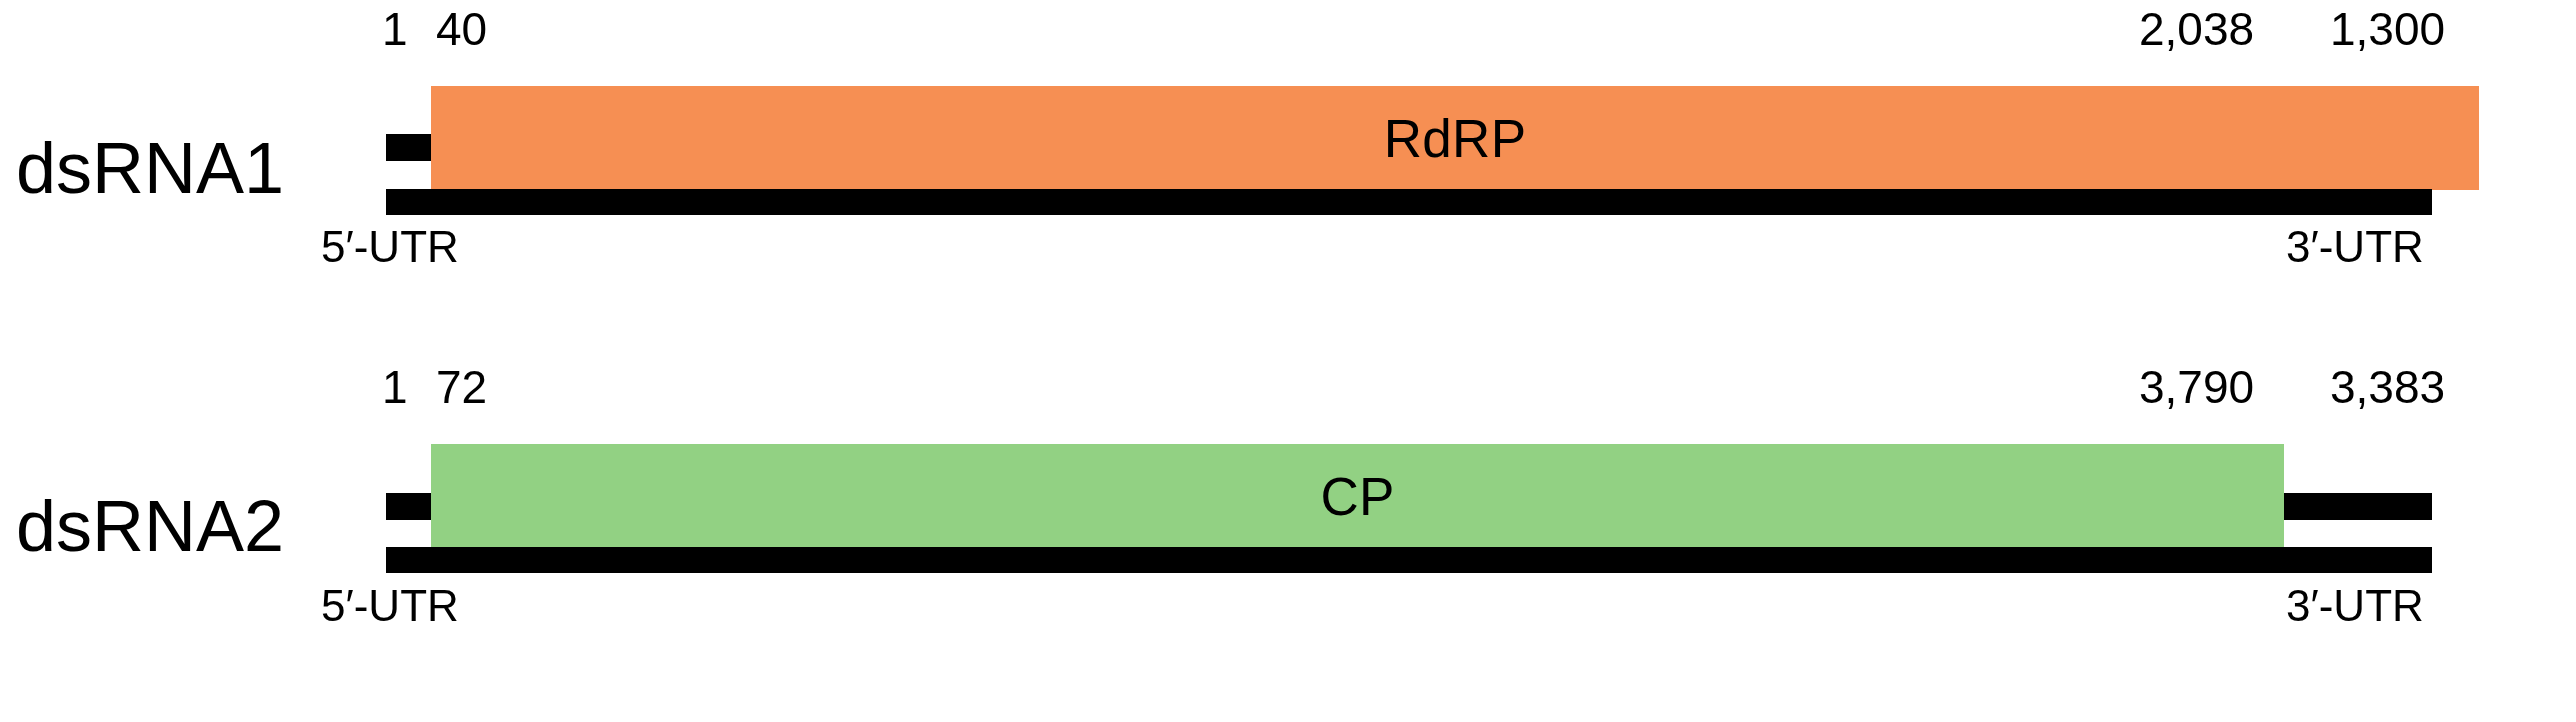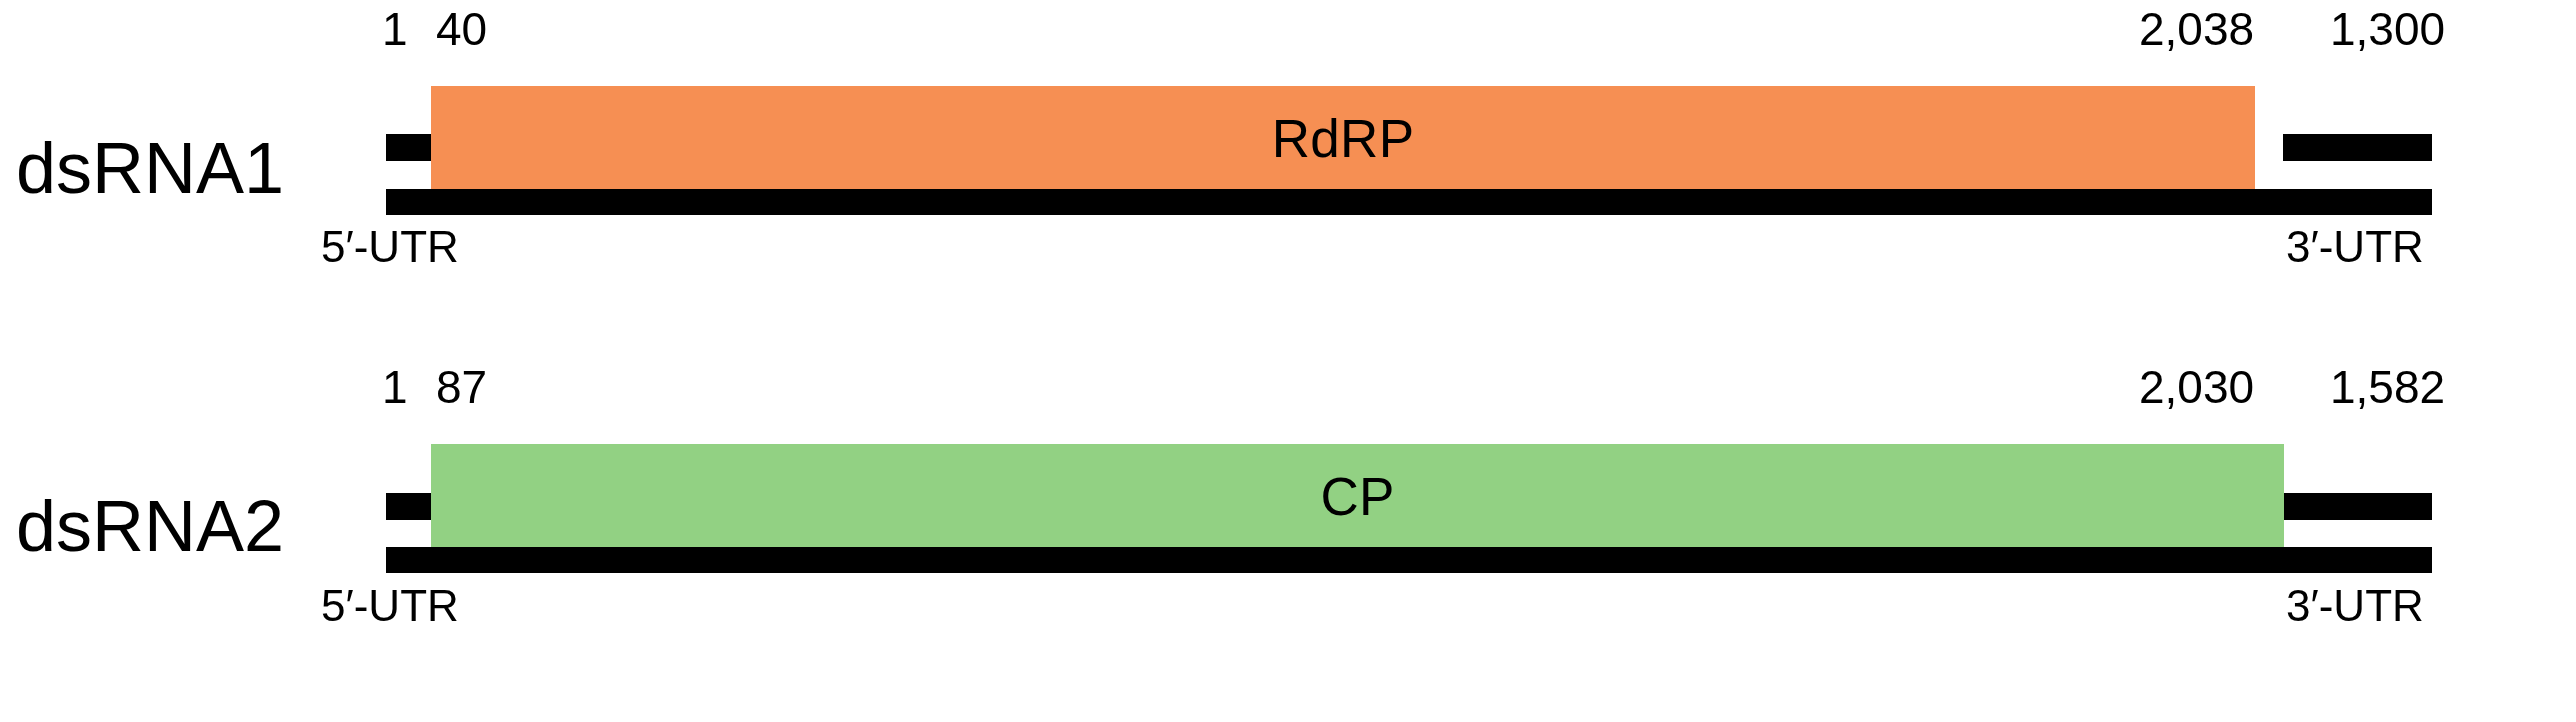--- a/index.html
+++ b/index.html
@@ -78,39 +78,39 @@
   <div class="coord" style="left:436px; top:5.8px;">40</div>
 
   <div class="coord" style="left:2139px; top:5.8px;">2,038</div>
 
   <div class="coord" style="left:2330px; top:5.8px;">1,300</div>
 
   <div class="seg utr-stub" style="left:386px; top:134px; width:45px; height:26.6px;"></div>
 
   <div class="seg utr-stub" style="left:2283px; top:134px; width:149px; height:26.6px;"></div>
 
-  <div class="seg orf" style="left:431px; top:86px; width:1824px; height:104px; background:#F68F53;">
+  <div class="seg orf" style="left:431px; top:86px; width:2048px; height:104px; background:#F68F53;">
     <span class="orf-label">RdRP</span>
   </div>
 
   <div class="seg backbone" style="left:386px; top:189px; width:2046px; height:26px;"></div>
 
   <div class="utr-label" style="left:321px; top:225px;">5′-UTR</div>
 
   <div class="utr-label" style="left:2286px; top:225px;">3′-UTR</div>
 
   <div class="seg-name" style="left:16px; top:490px;">dsRNA2</div>
 
   <div class="coord" style="left:382px; top:364px;">1</div>
 
-  <div class="coord" style="left:436px; top:364px;">87</div>
+  <div class="coord" style="left:436px; top:364px;">72</div>
 
-  <div class="coord" style="left:2139px; top:364px;">2,030</div>
+  <div class="coord" style="left:2139px; top:364px;">3,790</div>
 
-  <div class="coord" style="left:2330px; top:364px;">1,582</div>
+  <div class="coord" style="left:2330px; top:364px;">3,383</div>
 
   <div class="seg utr-stub" style="left:386px; top:493px; width:45px; height:26.6px;"></div>
 
   <div class="seg utr-stub" style="left:2283px; top:493px; width:149px; height:26.6px;"></div>
 
   <div class="seg orf" style="left:431px; top:444px; width:1853px; height:104px; background:#92D183;">
     <span class="orf-label">CP</span>
   </div>
 
   <div class="seg backbone" style="left:386px; top:547px; width:2046px; height:26px;"></div>

